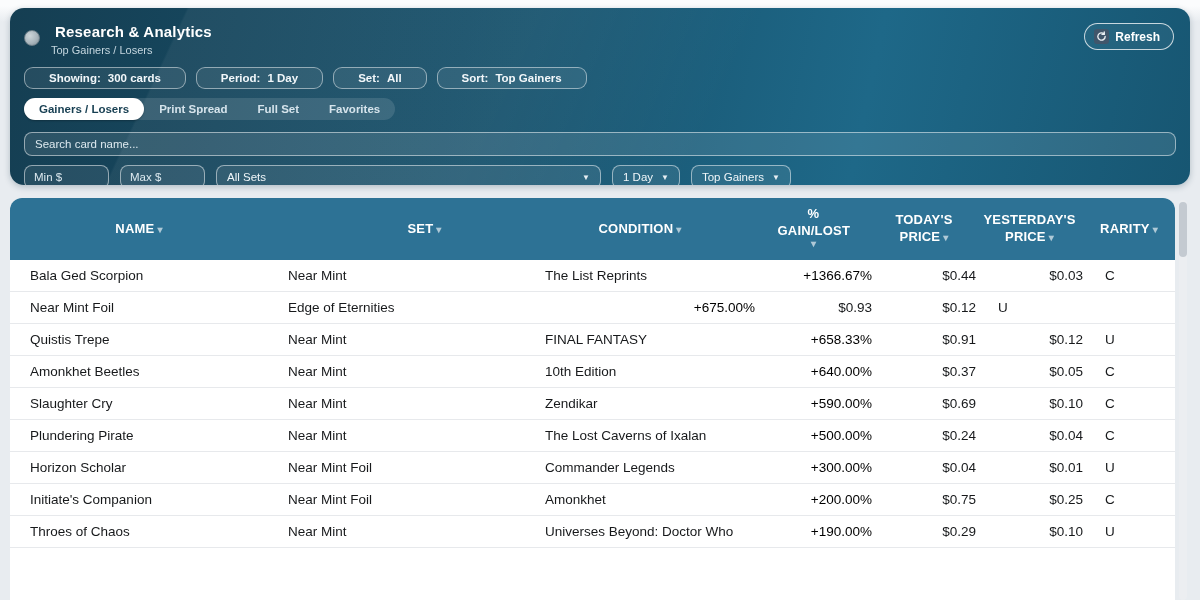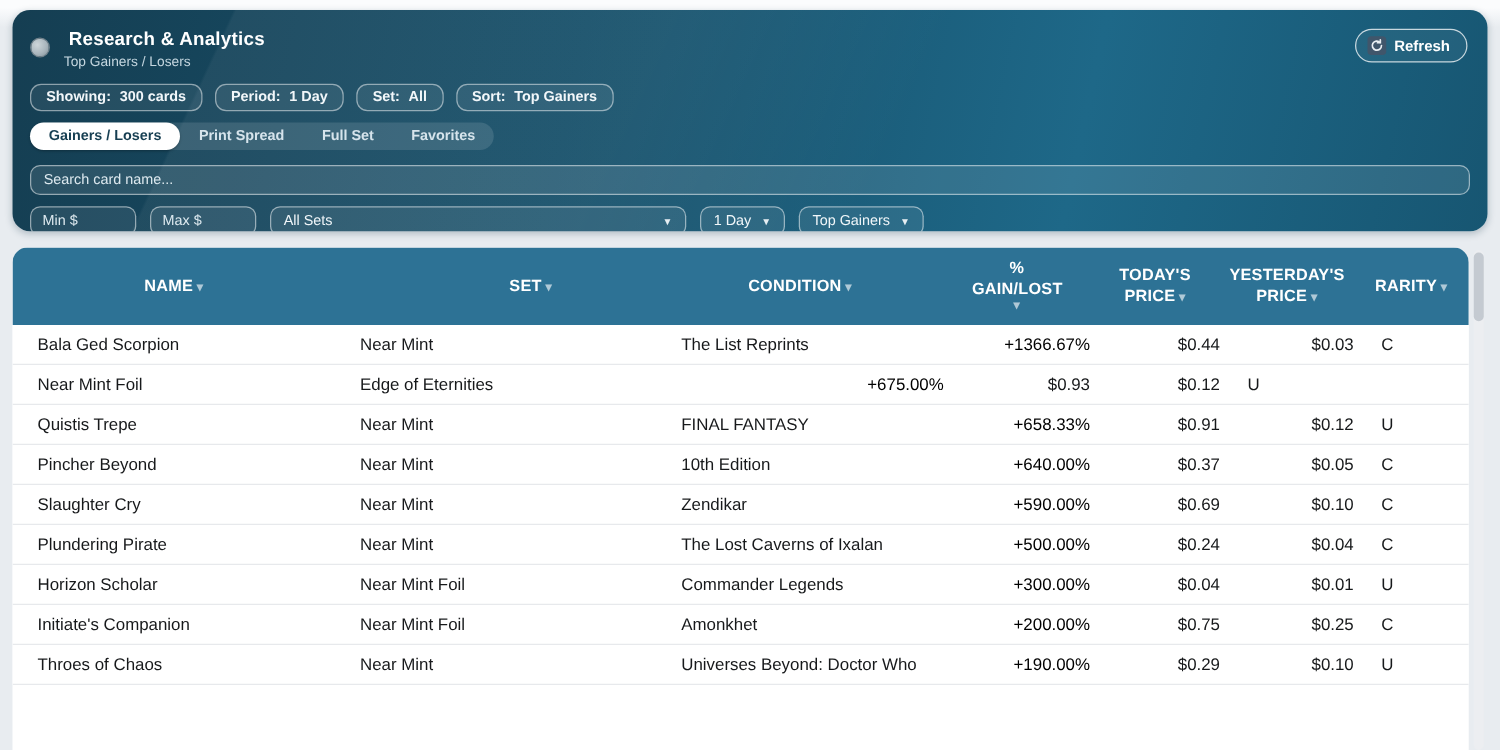--- a/index.html
+++ b/index.html
@@ -40,21 +40,21 @@
     width:15px; height:15px; border-radius:3px; background:#40566b;
     display:flex; align-items:center; justify-content:center;
   }
   .refresh-icon svg { width:11px; height:11px; }
 
   
   .chips-row { display:flex; gap:10px; margin-top:11px; position:relative; z-index:1; }
   .chip {
     display:flex; gap:7px; align-items:center;
     border:1px solid rgba(255,255,255,.48); border-radius:9px;
-    background:rgba(255,255,255,.07); padding:4px 12px;
+    background:rgba(255,255,255,.07); padding:4px 24px;
     font-size:11.5px; font-weight:bold; color:#f2f7fa; white-space:nowrap;
   }
 
   
   .tabs-row {
     display:inline-flex; margin-top:9px; border-radius:12px;
     background:rgba(255,255,255,.12); position:relative; z-index:1;
   }
   .tab {
     padding:5px 15px; border-radius:12px; font-size:11.5px; font-weight:bold;
@@ -75,21 +75,21 @@
   .filters-row { display:flex; gap:11px; margin-top:9px; align-items:center; position:relative; z-index:1; }
   .f-input, .f-select {
     height:24px; border:1px solid rgba(255,255,255,.5); border-radius:8px;
     background:rgba(255,255,255,.08); color:#f0f6f9; font-size:11.5px;
     font-family:"Liberation Sans", sans-serif; outline:none;
   }
   .f-input { width:85px; padding:0 9px; }
   .f-input::placeholder { color:#dde9ef; opacity:1; }
   .f-select { display:flex; align-items:center; justify-content:space-between; padding:0 10px; cursor:pointer; gap:8px; }
   .f-select .chev { font-size:8px; color:#e6eef2; }
-  .sel-sets { width:333px; }
+  .sel-sets { width:385px; }
 
   
   .table-card {
     position:absolute; left:10px; top:198px; width:1165px; height:402px;
     background:#fff; border-radius:12px 12px 0 0; overflow:hidden;
   }
   .thead, .tr {
     display:grid;
     grid-template-columns:258px 257px 230px 117px 104px 107px 92px;
     align-items:center;
@@ -247,21 +247,21 @@
     <div class="td td-name">Quistis Trepe</div>
     <div class="td td-cond">Near Mint</div>
     <div class="td td-set">FINAL FANTASY</div>
     <div class="td td-gain">+658.33%</div>
     <div class="td td-today">$0.91</div>
     <div class="td td-yest">$0.12</div>
     <div class="td td-rarity">U</div>
   </div>
 
   <div class="tr">
-    <div class="td td-name">Pincher Beyond</div>
+    <div class="td td-name">Amonkhet Beetles</div>
     <div class="td td-cond">Near Mint</div>
     <div class="td td-set">10th Edition</div>
     <div class="td td-gain">+640.00%</div>
     <div class="td td-today">$0.37</div>
     <div class="td td-yest">$0.05</div>
     <div class="td td-rarity">C</div>
   </div>
 
   <div class="tr">
     <div class="td td-name">Slaughter Cry</div>

